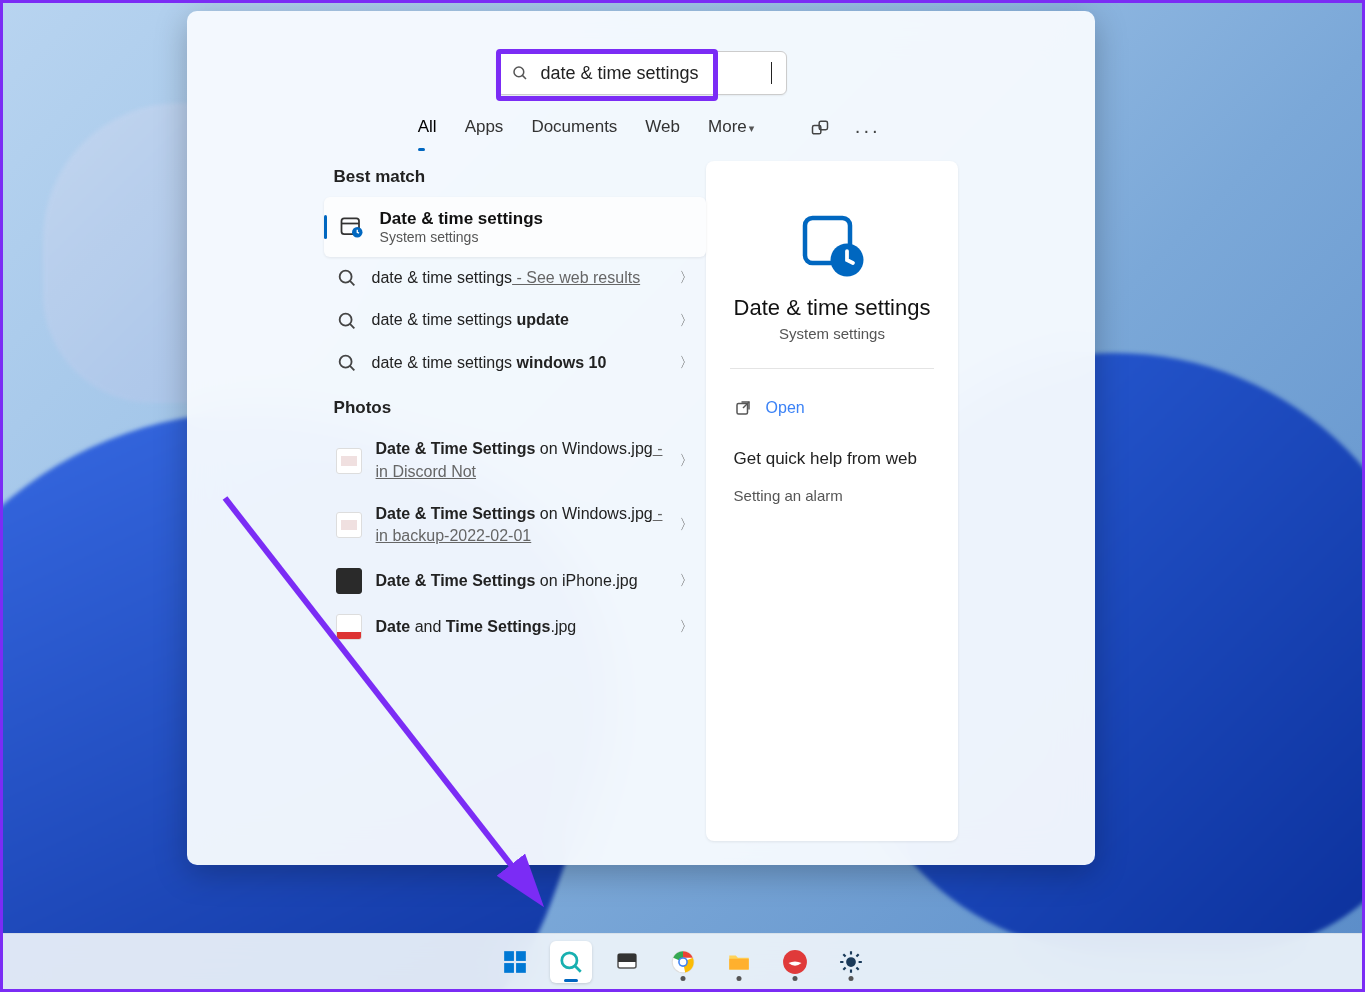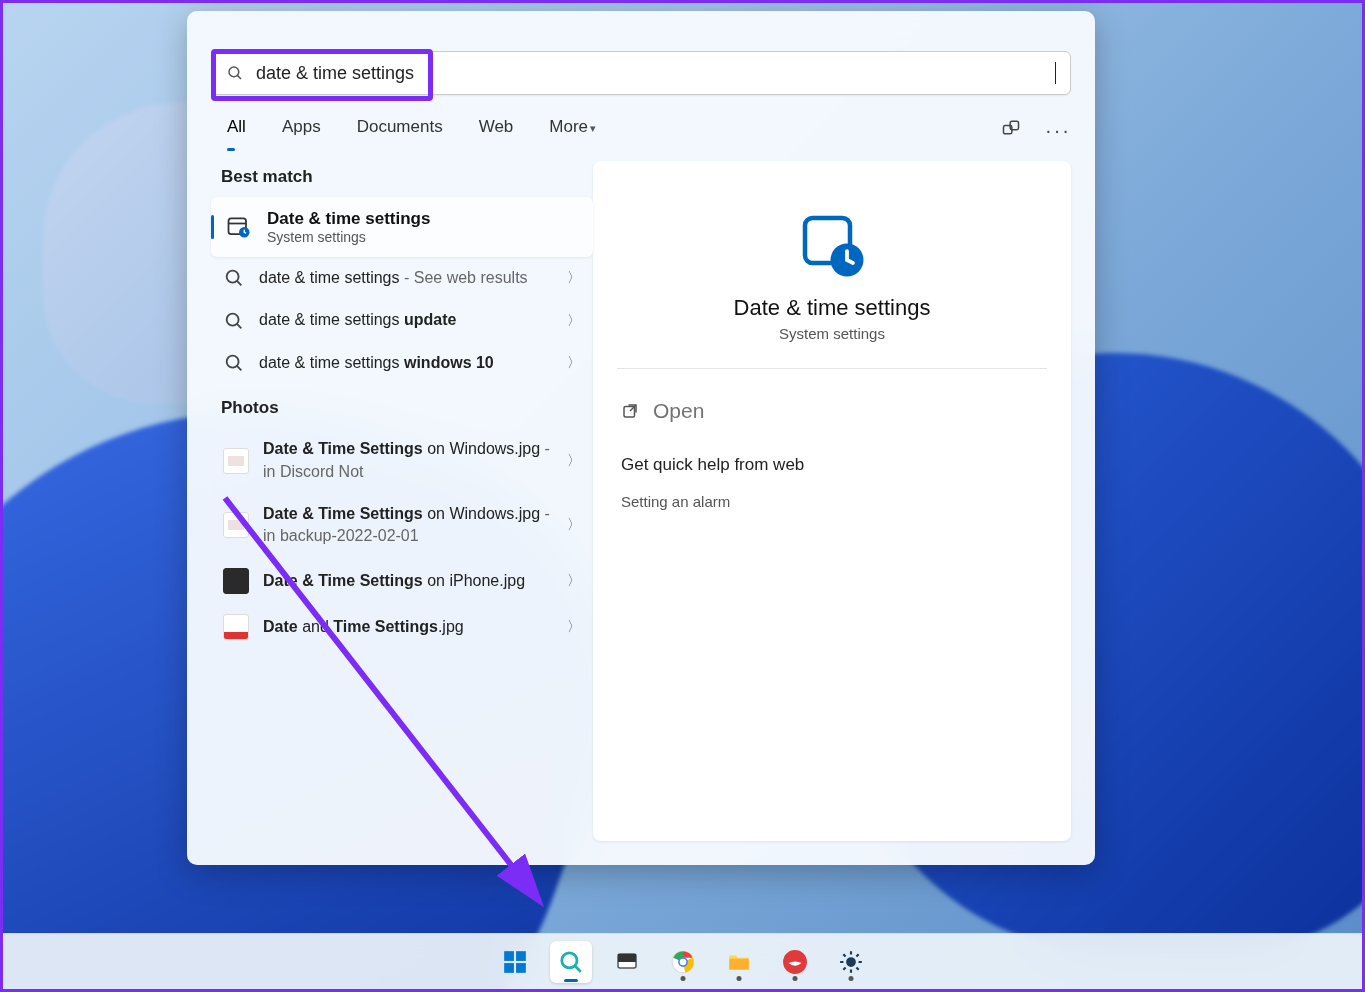--- a/index.html
+++ b/index.html
@@ -19,21 +19,21 @@
   .bg2 { width: 600px; height: 600px; right: -80px; top: 350px; border-radius: 50% 60% 40% 50%; background: linear-gradient(135deg,#2a5ed8,#0a2e98);}
   .bg3 { width: 300px; height: 300px; left: 40px; top: 100px; border-radius:50% 60% 50% 40%; background: linear-gradient(135deg,#c8d8f0,#a8c0e8); opacity:.7;}
 
   
   .search-window {
     position: absolute; left: 184px; top: 8px; width: 908px; height: 854px;
     background: rgba(246,250,254,0.96);
     border-radius: 10px;
     box-shadow: 0 8px 32px rgba(0,0,0,0.25);
     backdrop-filter: blur(20px);
-    display: flex; flex-direction: column;
+    display: flex; flex-direction: column; align-items: center;
   }
   .search-bar-wrap {
     margin: 40px 24px 0 24px; position: relative;
   }
   .search-highlight {
     position: absolute; left: 0; top: -2px; width: 222px; height: 52px;
     border: 5px solid #7b2cf5; border-radius: 4px; z-index: 5; pointer-events: none;
   }
   .search-bar {
     width: 100%; height: 44px; border: 1px solid #ccc; border-radius: 6px;
@@ -41,21 +41,21 @@
     box-shadow: 0 1px 2px rgba(0,0,0,0.06);
   }
   .search-bar svg { width: 18px; height: 18px; color: #555; flex-shrink:0;}
   .search-input {
     border: none; outline: none; font-size: 18px; margin-left: 12px; width: 100%;
     background: transparent; color: #222;
   }
   .cursor-caret { width:1px; height:22px; background:#222; margin-left:-2px;}
 
   .tabs-row {
-    display: flex; align-items: center; margin: 22px 24px 0 40px; gap: 36px;
+    display: flex; align-items: center; margin: 22px 24px 0 40px; gap: 28px;
     font-size: 17px; color: #333;
   }
   .tab { padding-bottom: 6px; cursor: pointer; position:relative; }
   .tab.active { color: #000; }
   .tab.active::after {
     content:''; position:absolute; left:0; right:60%; bottom:-8px; height:3px;
     background:#0067c0; border-radius:2px;
   }
   .tabs-spacer { flex: 1; }
   .tabs-icons { display:flex; gap:24px; align-items:center; color:#444; }
@@ -76,34 +76,34 @@
   .bm-icon { width:28px; height:28px; flex-shrink:0; }
   .bm-text .title { font-size:17px; font-weight:600; color:#111; }
   .bm-text .sub { font-size:14px; color:#555; }
 
   .web-item, .photo-item {
     display:flex; align-items:center; gap:14px; padding: 10px 12px; border-radius:6px;
     position:relative;
   }
   .item-icon { width:22px; height:22px; color:#444; flex-shrink:0; }
   .item-text { flex:1; font-size:16px; color:#222; line-height:1.4; }
-  .item-text .muted { color:#666; }
+  .item-text .muted { color:#666;text-decoration:underline; }
   .item-text b { font-weight:600; }
   .chevron { color:#666; font-size:14px; }
   .thumb { width:26px; height:26px; background:#fff; border:1px solid #ddd; border-radius:3px; flex-shrink:0; display:flex; align-items:center; justify-content:center; }
   .thumb.dark { background:#2a2a2a; border-color:#2a2a2a; }
   .thumb.stripe { background:linear-gradient(180deg,#fff 70%,#d33 70%);}
   .thumb-inner{width:16px;height:10px;background:#f0e0e0;}
 
   
   .preview-icon-wrap { display:flex; justify-content:center; margin: 18px 0 14px; }
   .preview-title { font-size:22px; text-align:center; color:#111; }
   .preview-sub { font-size:15px; text-align:center; color:#555; margin-top:4px; }
   .divider { height:1px; background:#e4e4e4; margin: 26px -4px; }
-  .action-row { display:flex; align-items:center; gap:14px; font-size:21px; color:#737373; padding:4px 0; cursor:pointer;}
+  .action-row { display:flex; align-items:center; gap:14px; font-size:16px; color:#3b82f6; padding:4px 0; cursor:pointer;}
   .action-row svg{width:18px;height:18px;color:#555;}
   .help-heading { font-size:17px; color:#222; margin-top:28px; }
   .help-link { font-size:15px; color:#555; margin-top:18px; cursor:pointer; }
 
   
   .arrow-svg { position:absolute; left:200px; top:480px; pointer-events:none; z-index:50;}
 
   
   .taskbar {
     position:absolute; left:0; right:0; bottom:0; height:56px;

